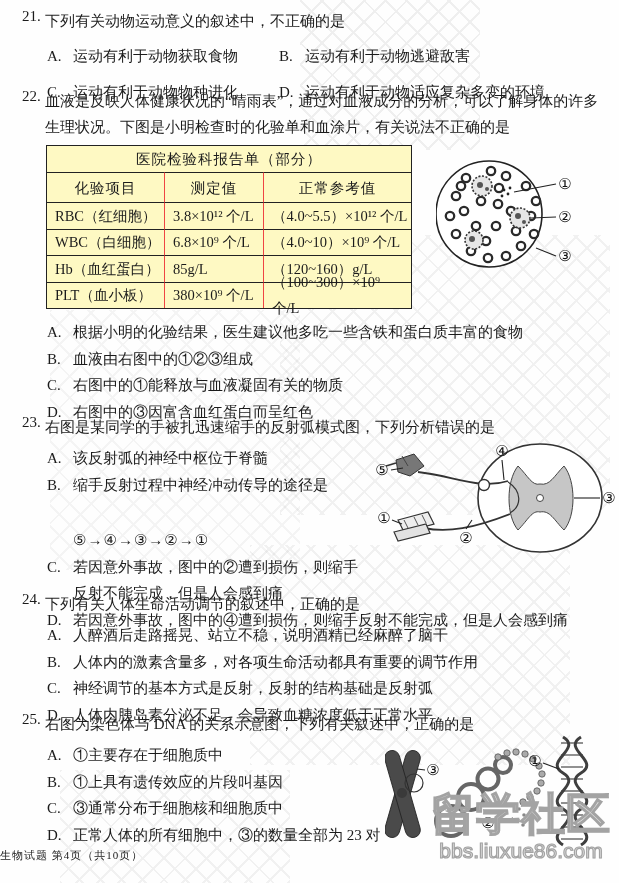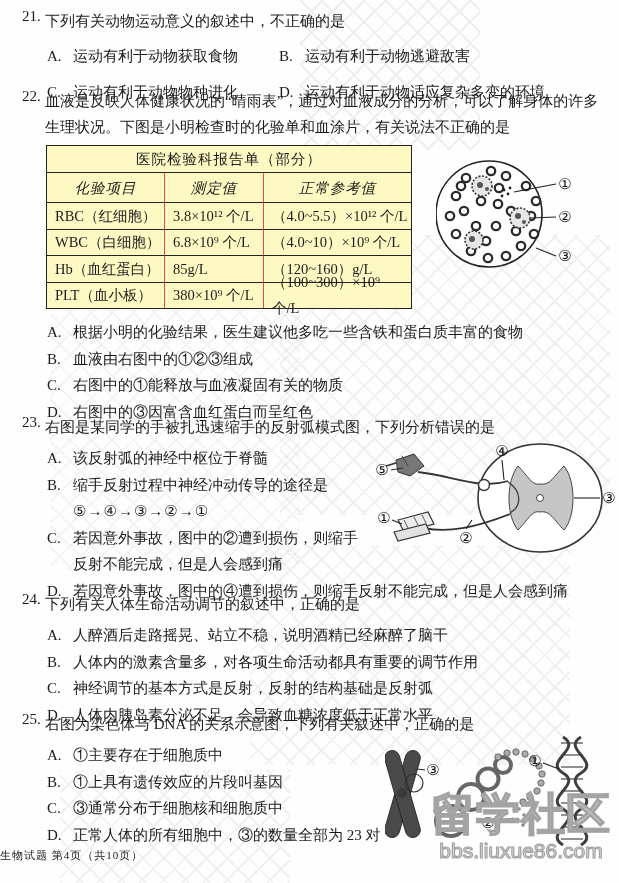--- a/index.html
+++ b/index.html
@@ -11,28 +11,28 @@
     repeating-linear-gradient(135deg,#8a8a8a 0 2px,transparent 2px 15px);}
   .q{position:absolute;left:22px;right:6px;display:flex;z-index:2;}
   .qnum{flex:0 0 23px;font-size:15px;}
   .qbody{flex:1;font-size:15px;line-height:26px;}
   .opt{display:flex;line-height:26.5px;}
   .optlabel{flex:0 0 26px;padding-left:2px;}
   .opttext{flex:1;}
   .optgrid{display:grid;grid-template-columns:232px 1fr;row-gap:9px;margin-top:9px;}
   .optcol{margin-top:8px;}
   .narrow{max-width:298px;}
-  .pathway{margin-left:28px;line-height:26.5px;letter-spacing:1px;}
+  .pathway{margin-left:28px;line-height:26.5px;letter-spacing:1px;margin-top:29px;}
   
   .lab-table{width:364px;margin:5px 0 10px 1px;border:1.5px solid #222;font-size:14.5px;background:#fef9c3;position:relative;z-index:2;}
   .lab-title{height:26px;line-height:26px;text-align:center;letter-spacing:1px;}
   .lab-grid{display:grid;grid-template-columns:117px 99px 1fr;grid-template-rows:30px 26.5px 26.5px 26.5px 26.5px;}
   .cell{display:flex;align-items:center;padding-left:8px;border-top:1px solid #222;}
   .cell.c2,.cell.c3{border-left:1px solid #ef4444;}
-  .cell.head{justify-content:center;padding-left:0;letter-spacing:1px;font-style:italic;}
+  .cell.head{justify-content:center;padding-left:0;letter-spacing:1px;}
   
   .fig{position:absolute;z-index:1;}
   .figlabel{font-size:15px;fill:#111;font-family:"Liberation Serif","DejaVu Serif",serif;}
   
   .wm-corner{position:absolute;left:429px;top:789px;width:184px;z-index:5;text-align:center;
     font-family:"Liberation Sans","DejaVu Sans",sans-serif;pointer-events:none;}
   .wm-name{font-size:44px;font-weight:bold;letter-spacing:1px;color:rgba(255,255,255,.55);
     -webkit-text-stroke:1.5px #a3a3a3;text-shadow:0 0 1px #bbb;line-height:50px;}
   .wm-url{font-size:21px;font-weight:normal;color:rgba(255,255,255,.6);
     -webkit-text-stroke:1.2px #a3a3a3;text-shadow:0 0 1px #bbb;line-height:24px;}

